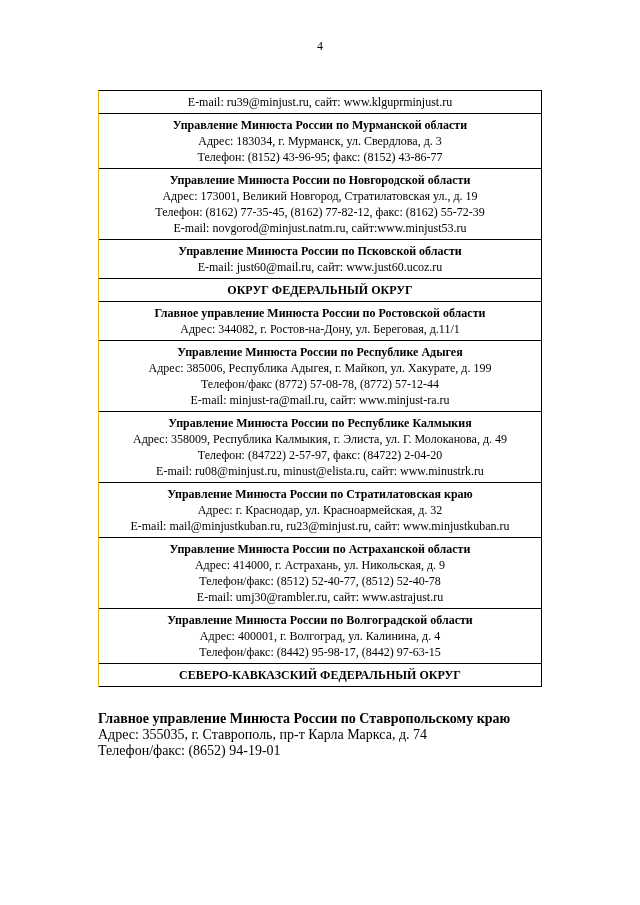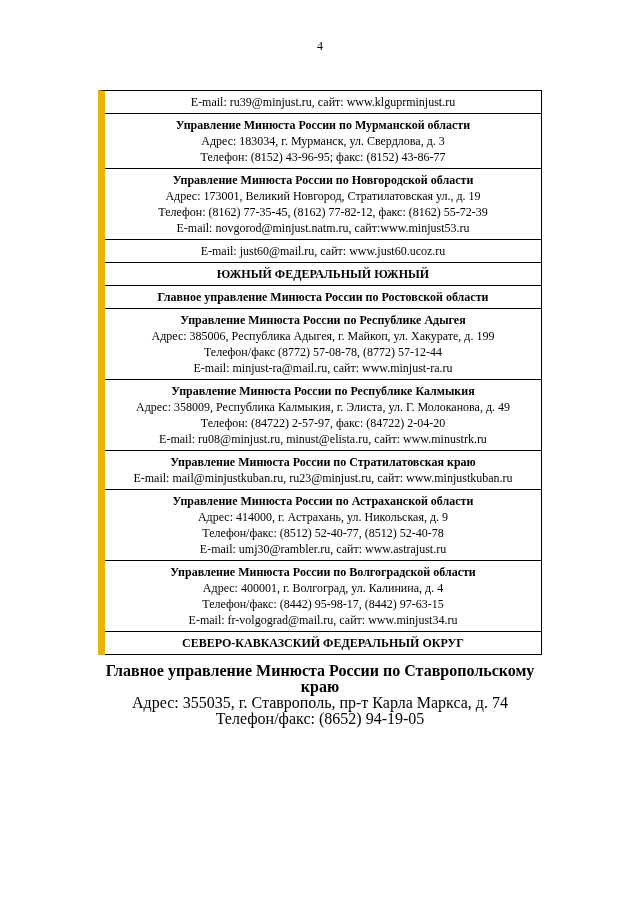--- a/index.html
+++ b/index.html
@@ -21,40 +21,40 @@
   .page-number {
     padding-top: 38px;
     text-align: center;
     font-size: 12px;
     line-height: 16px;
   }
   .doc-table {
     width: 444px;
     margin: 36px auto 0 auto;
     border-top: 1px solid #000000;
-    border-left: 7px solid #eab308;
+    border-left: 1px solid #eab308;
     border-right: 1px solid #000000;
     box-sizing: border-box;
   }
   .row {
     border-bottom: 1px solid #000000;
     padding: 3px 6px;
     text-align: center;
     font-size: 12px;
     line-height: 16px;
   }
   .row .title,
   .section-row .title {
     font-weight: bold;
   }
   .overflow-block {
     width: 444px;
-    margin: 8px auto 0 auto;
-    text-align: center;
-    font-size: 16px;
+    margin: 24px auto 0 auto;
+    text-align: left;
+    font-size: 14px;
     line-height: 16px;
   }
   .overflow-block .title {
     font-weight: bold;
   }
   .detail {
     white-space: nowrap;
   }
 </style>
 </head>
@@ -73,62 +73,64 @@
         <div class="detail">Адрес: 183034, г. Мурманск, ул. Свердлова, д. 3</div>
         <div class="detail">Телефон: (8152) 43-96-95; факс: (8152) 43-86-77</div>
       </div>
       <div class="row">
         <div class="title">Управление Минюста России по Новгородской области</div>
         <div class="detail">Адрес: 173001, Великий Новгород, Стратилатовская ул., д. 19</div>
         <div class="detail">Телефон: (8162) 77-35-45, (8162) 77-82-12, факс: (8162) 55-72-39</div>
         <div class="detail">E-mail: novgorod@minjust.natm.ru, сайт:www.minjust53.ru</div>
       </div>
       <div class="row">
+        <div class="title">Управление Минюста России по Псковской области</div>
         <div class="detail">E-mail: just60@mail.ru, сайт: www.just60.ucoz.ru</div>
       </div>
       <div class="row section-row">
-        <div class="title">ЮЖНЫЙ ФЕДЕРАЛЬНЫЙ ЮЖНЫЙ</div>
+        <div class="title">ОКРУГ ФЕДЕРАЛЬНЫЙ ОКРУГ</div>
       </div>
       <div class="row">
         <div class="title">Главное управление Минюста России по Ростовской области</div>
+        <div class="detail">Адрес: 344082, г. Ростов-на-Дону, ул. Береговая, д.11/1</div>
       </div>
       <div class="row">
         <div class="title">Управление Минюста России по Республике Адыгея</div>
         <div class="detail">Адрес: 385006, Республика Адыгея, г. Майкоп, ул. Хакурате, д. 199</div>
         <div class="detail">Телефон/факс (8772) 57-08-78, (8772) 57-12-44</div>
         <div class="detail">E-mail: minjust-ra@mail.ru, сайт: www.minjust-ra.ru</div>
       </div>
       <div class="row">
         <div class="title">Управление Минюста России по Республике Калмыкия</div>
         <div class="detail">Адрес: 358009, Республика Калмыкия, г. Элиста, ул. Г. Молоканова, д. 49</div>
         <div class="detail">Телефон: (84722) 2-57-97, факс: (84722) 2-04-20</div>
         <div class="detail">E-mail: ru08@minjust.ru, minust@elista.ru, сайт: www.minustrk.ru</div>
       </div>
       <div class="row">
         <div class="title">Управление Минюста России по Стратилатовская краю</div>
+        <div class="detail">Адрес: г. Краснодар, ул. Красноармейская, д. 32</div>
         <div class="detail">E-mail: mail@minjustkuban.ru, ru23@minjust.ru, сайт: www.minjustkuban.ru</div>
       </div>
       <div class="row">
         <div class="title">Управление Минюста России по Астраханской области</div>
         <div class="detail">Адрес: 414000, г. Астрахань, ул. Никольская, д. 9</div>
         <div class="detail">Телефон/факс: (8512) 52-40-77, (8512) 52-40-78</div>
         <div class="detail">E-mail: umj30@rambler.ru, сайт: www.astrajust.ru</div>
       </div>
       <div class="row">
         <div class="title">Управление Минюста России по Волгоградской области</div>
         <div class="detail">Адрес: 400001, г. Волгоград, ул. Калинина, д. 4</div>
         <div class="detail">Телефон/факс: (8442) 95-98-17, (8442) 97-63-15</div>
-        <div class="detail">E-mail: fr-volgograd@mail.ru, сайт: www.minjust34.ru</div>
       </div>
       <div class="row section-row">
         <div class="title">СЕВЕРО-КАВКАЗСКИЙ ФЕДЕРАЛЬНЫЙ ОКРУГ</div>
       </div>
     </div>
 
   <div class="overflow-block">
     <div class="title">Главное управление Минюста России по Ставропольскому краю</div>
     <div class="details-holder">
         <div class="detail">Адрес: 355035, г. Ставрополь, пр-т Карла Маркса, д. 74</div>
-        <div class="detail">Телефон/факс: (8652) 94-19-05</div>
+        <div class="detail">Телефон/факс: (8652) 94-19-01</div>
       </div>
   </div>
 
 </div>
 
 </body></html>

